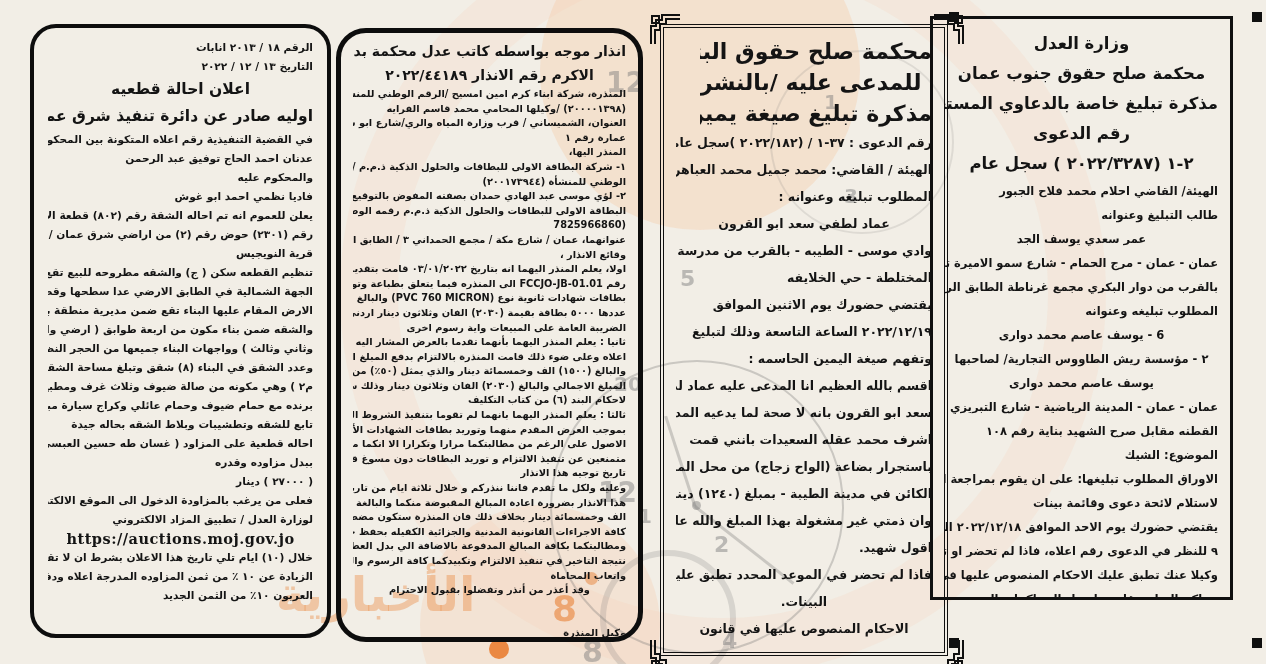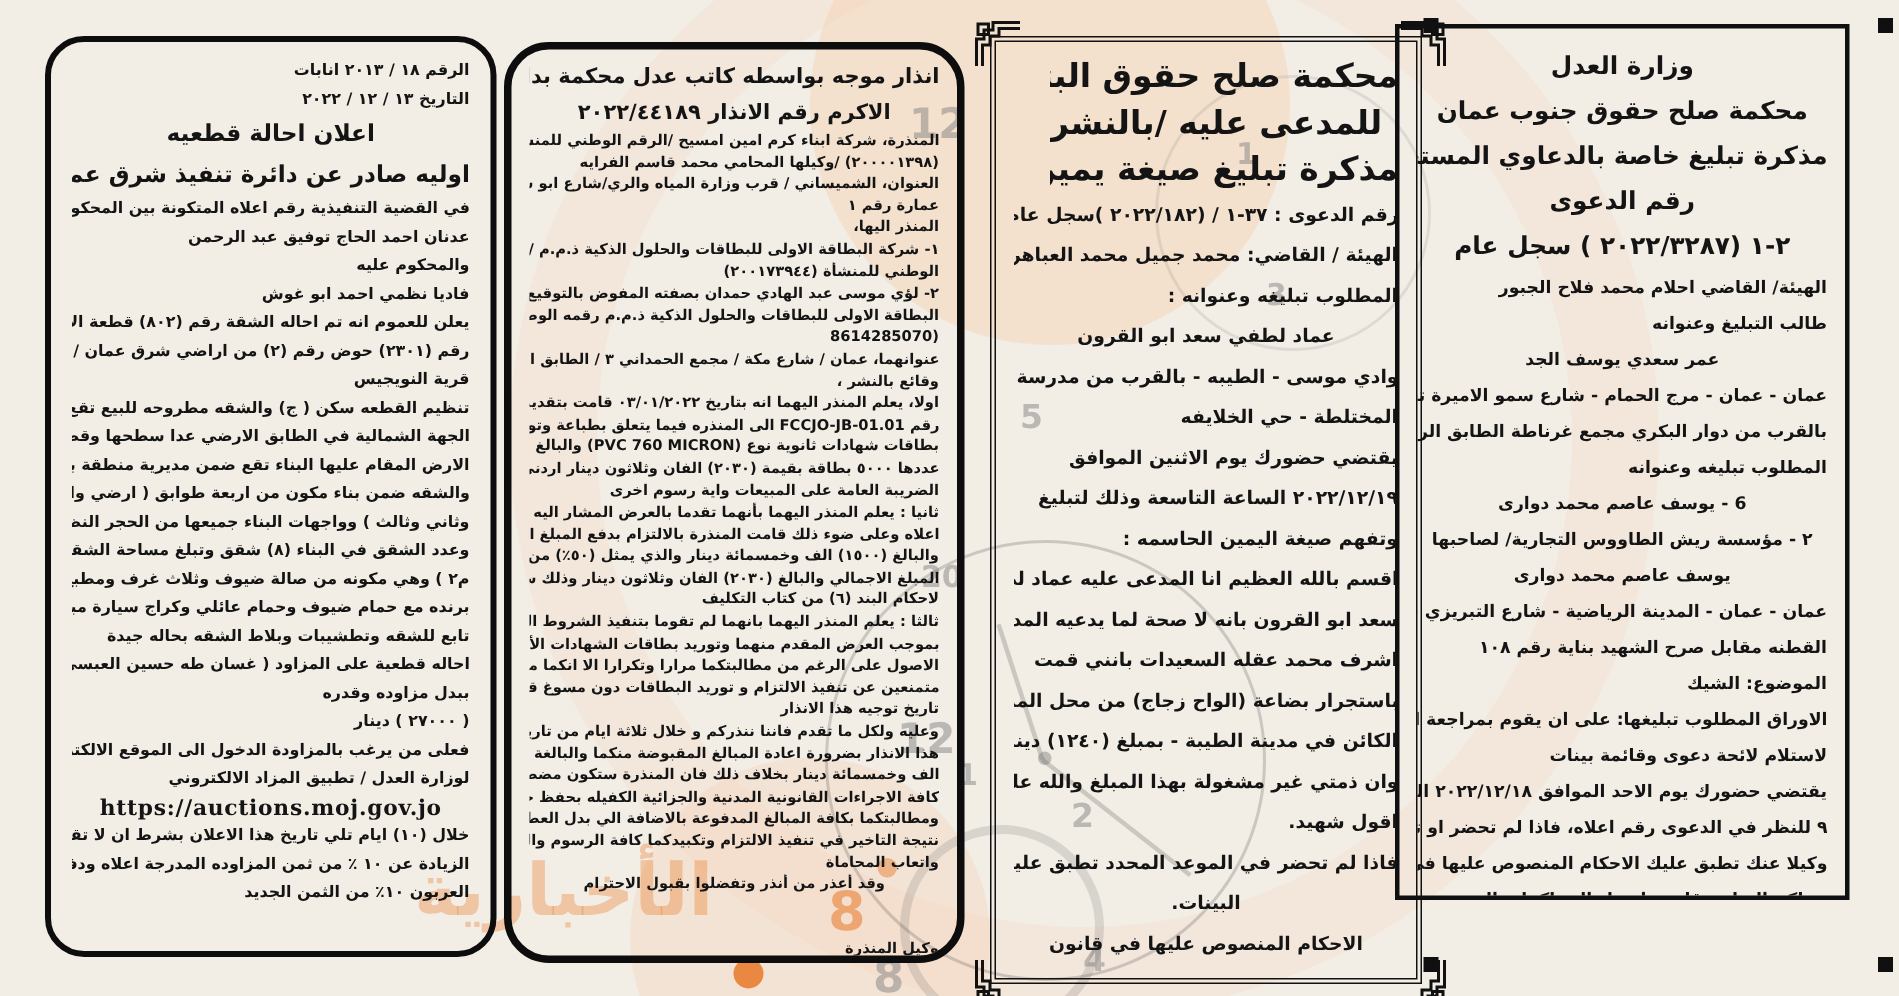--- a/index.html
+++ b/index.html
@@ -195,23 +195,23 @@
     <div class="ln h">الاكرم رقم الانذار ٢٠٢٢/٤٤١٨٩</div>
     <div class="ln">المنذرة، شركة ابناء كرم امين امسيح /الرقم الوطني للمنشأة</div>
     <div class="ln">(٢٠٠٠٠١٣٩٨) /وكيلها المحامي محمد قاسم الفرايه</div>
     <div class="ln">العنوان، الشميساني / قرب وزارة المياه والري/شارع ابو سفيان /</div>
     <div class="ln">عمارة رقم ١</div>
     <div class="ln">المنذر اليها،</div>
     <div class="ln">١- شركة البطاقة الاولى للبطاقات والحلول الذكية ذ.م.م /الرقم</div>
     <div class="ln">الوطني للمنشأة (٢٠٠١٧٣٩٤٤)</div>
     <div class="ln">٢- لؤي موسى عبد الهادي حمدان بصفته المفوض بالتوقيع عن شركة</div>
     <div class="ln">البطاقة الاولى للبطاقات والحلول الذكية ذ.م.م رقمه الوطني (</div>
-    <div class="ln">(8614285070</div>
+    <div class="ln">(7825966860</div>
     <div class="ln">عنوانهما، عمان / شارع مكة / مجمع الحمداني ٣ / الطابق الثاني</div>
-    <div class="ln">وقائع بالنشر ،</div>
+    <div class="ln">وقائع الانذار ،</div>
     <div class="ln">اولا، يعلم المنذر اليهما انه بتاريخ ٠٣/٠١/٢٠٢٢ قامت بتقديم عرض</div>
     <div class="ln">رقم FCCJO-JB-01.01 الى المنذره فيما يتعلق بطباعة وتوريد</div>
     <div class="ln">بطاقات شهادات ثانوية نوع (PVC 760 MICRON) والبالغ</div>
     <div class="ln">عددها ٥٠٠٠ بطاقة بقيمة (٢٠٣٠) الفان وثلاثون دينار اردني شامل</div>
     <div class="ln">الضريبة العامة على المبيعات واية رسوم اخرى</div>
     <div class="ln">ثانيا : يعلم المنذر اليهما بأنهما تقدما بالعرض المشار اليه في البند الاول</div>
     <div class="ln">اعلاه وعلى ضوء ذلك قامت المنذرة بالالتزام بدفع المبلغ المتفق عليه</div>
     <div class="ln">والبالغ (١٥٠٠) الف وخمسمائة دينار والذي يمثل (٥٠٪) من مجموع</div>
     <div class="ln">المبلغ الاجمالي والبالغ (٢٠٣٠) الفان وثلاثون دينار وذلك سندا</div>
     <div class="ln">لاحكام البند (٦) من كتاب التكليف</div>

